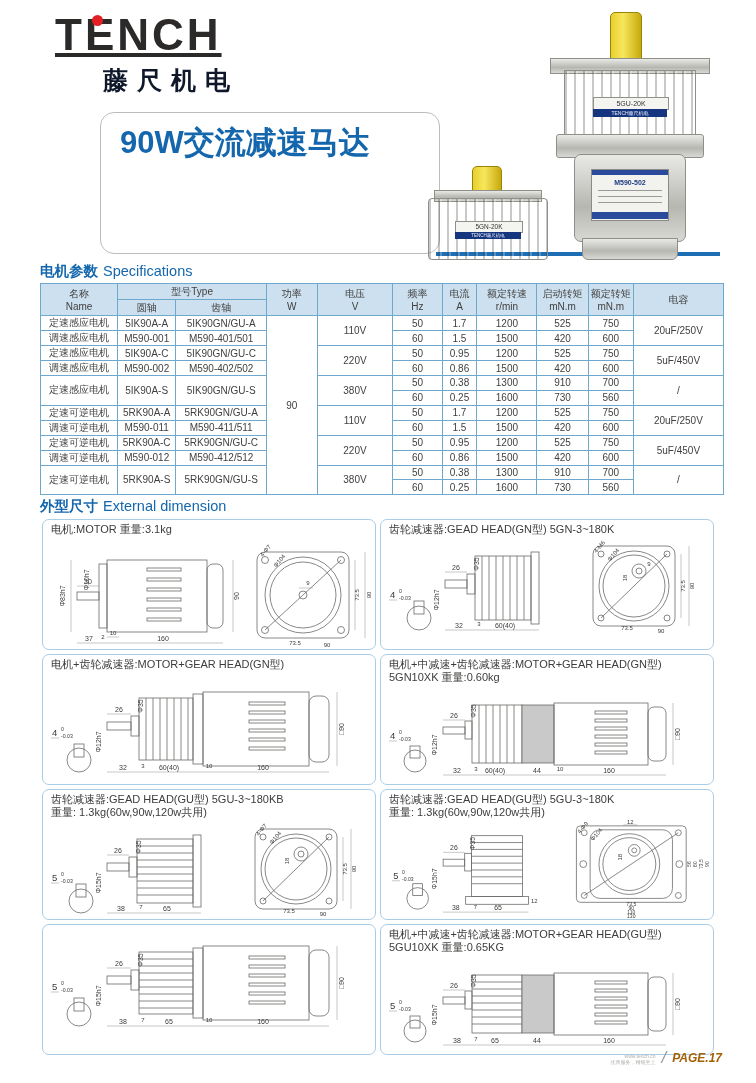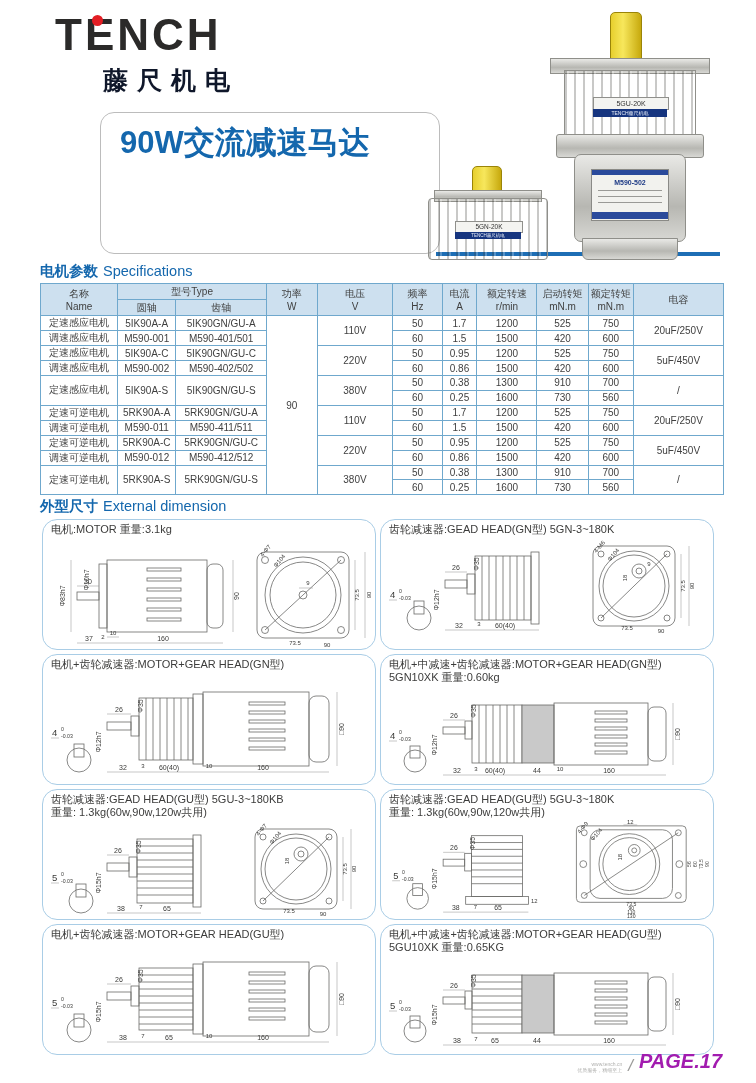--- a/index.html
+++ b/index.html
@@ -1,20 +1,20 @@
 <!DOCTYPE html>
 <html><head>
 <meta charset="utf-8">
 <style>
   html,body{margin:0;padding:0;background:#fff;}
   #page{position:relative;width:756px;height:1083px;background:#fff;overflow:hidden;
         font-family:"Liberation Sans","DejaVu Sans",sans-serif;color:#3c3c3b;}
   
   #logo{position:absolute;left:55px;top:12px;}
-  #logo .en{font-size:44px;font-weight:800;letter-spacing:3px;color:#2b2a29;line-height:46px;}
+  #logo .en{font-size:44px;font-weight:800;letter-spacing:3px;color:#2b2a29;line-height:46px;text-decoration:underline;}
   #logo .dot{position:absolute;left:37px;top:3px;width:11px;height:11px;border-radius:50%;background:#e31e24;}
   #logo .cn{font-size:25px;font-weight:bold;letter-spacing:9px;color:#0f172a;margin:6px 0 0 48px;}
   
   #titlebox{position:absolute;left:100px;top:112px;width:338px;height:140px;border:1px solid #bcbcbc;border-radius:14px;}
   #title-cn{position:absolute;left:120px;top:122px;font-size:31px;font-weight:bold;color:#1467ad;}
   #title-en{position:absolute;left:104px;top:162px;font-size:27px;color:#3d3d3c;}
   
   #blueline{position:absolute;left:436px;top:252px;width:284px;height:4px;background:#1d6eb5;}
   .photo{position:absolute;z-index:1;}
   #ph-lg{left:548px;top:12px;width:162px;height:246px;}
@@ -30,35 +30,35 @@
   .sechead b{font-weight:bold;margin-right:5px;}
   
   #spectable{position:absolute;left:40px;top:283px;width:684px;border-collapse:collapse;table-layout:fixed;
              font-size:10px;color:#3f3f3f;text-align:center;}
   #spectable th,#spectable td{border:1px solid #6fa8cd;padding:0 1px;font-weight:normal;overflow:hidden;white-space:nowrap;}
   #spectable thead th{background:#cde0ef;height:15px;line-height:13px;}
   #spectable tbody td{height:13.8px;background:#fff;}
   #note{position:absolute;left:40px;top:481px;font-size:10.5px;color:#4a4a48;}
   
   #panels{position:absolute;left:42px;top:519px;display:grid;grid-template-columns:334px 334px;grid-auto-rows:131px;gap:4px;}
-  .panel{border:1.5px solid #a9cde6;border-radius:15px;background:#fff;box-sizing:border-box;overflow:hidden;}
+  .panel{border:1.5px solid #a9cde6;border-radius:7px;background:#fff;box-sizing:border-box;overflow:hidden;}
   .ptitle{font-size:11px;line-height:13px;color:#3c3c3b;padding:3px 8px 0 8px;}
   .panel svg{display:block;margin:1px auto 0 auto;}
   .ln rect,.ln circle,.ln path,.ln line{stroke:#6a6a68;stroke-width:.8;fill:none;}
   .ln .fill{fill:#c9c9c9;}
   .dim line{stroke:#8f8f8d;stroke-width:.5;}
   text.dm{font-size:7px;fill:#3a3a38;font-family:"Liberation Sans",sans-serif;}
   text.dm6{font-size:6px;fill:#3a3a38;font-family:"Liberation Sans",sans-serif;}
   text.dm5{font-size:5.2px;fill:#3a3a38;font-family:"Liberation Sans",sans-serif;}
   text.kw{font-size:9.5px;fill:#3a3a38;font-family:"Liberation Sans",sans-serif;}
   
   #footer{position:absolute;right:34px;top:1050px;display:flex;align-items:flex-end;gap:6px;}
   #footer .tiny{font-size:5px;color:#b0b0ae;text-align:right;line-height:6px;}
   #footer .slash{font-size:17px;color:#9a9a98;font-style:italic;line-height:15px;}
-  #footer .pg{font-size:20px;color:#a21caf;font-style:italic;font-weight:bold;}
+  #footer .pg{font-size:12px;color:#a16207;font-style:italic;font-weight:bold;}
 </style>
 </head>
 <body>
 
 <div id="page">
 
   <div id="logo">
     <div class="en">TENCH</div>
     <div class="dot"></div>
     <div class="cn">藤尺机电</div>
@@ -595,21 +595,20 @@
         <text class="dm5" transform="rotate(-90 325 45)" x="325" y="45" text-anchor="middle">73.5</text>
         <text class="dm5" transform="rotate(-90 331 45)" x="331" y="45" text-anchor="middle">90</text>
         <text class="dm5" x="252" y="88" text-anchor="middle">73.5</text>
         <text class="dm5" x="252" y="92" text-anchor="middle">90</text>
         <text class="dm5" x="252" y="96" text-anchor="middle">110</text>
         <text class="dm5" x="252" y="100" text-anchor="middle">130</text>
       </svg>
     </div>
 
     <div class="panel">
-      <div class="ptitle">电机+齿轮减速器:MOTOR+GEAR HEAD(GU型)</div>
       <svg width="334" height="112" viewBox="0 0 334 104">
         <g class="ln">
           <circle cx="36" cy="84" r="12"></circle>
             <rect x="31" y="68" width="10" height="13"></rect>
           <rect x="64" y="46" width="24" height="8"></rect>
             <rect x="88" y="40" width="8" height="20"></rect>
           <rect x="96" y="22" width="54" height="62"></rect>
           <line x1="96" y1="29" x2="150" y2="29"></line>
             <line x1="96" y1="36" x2="150" y2="36"></line>
             <line x1="96" y1="43" x2="150" y2="43"></line>

